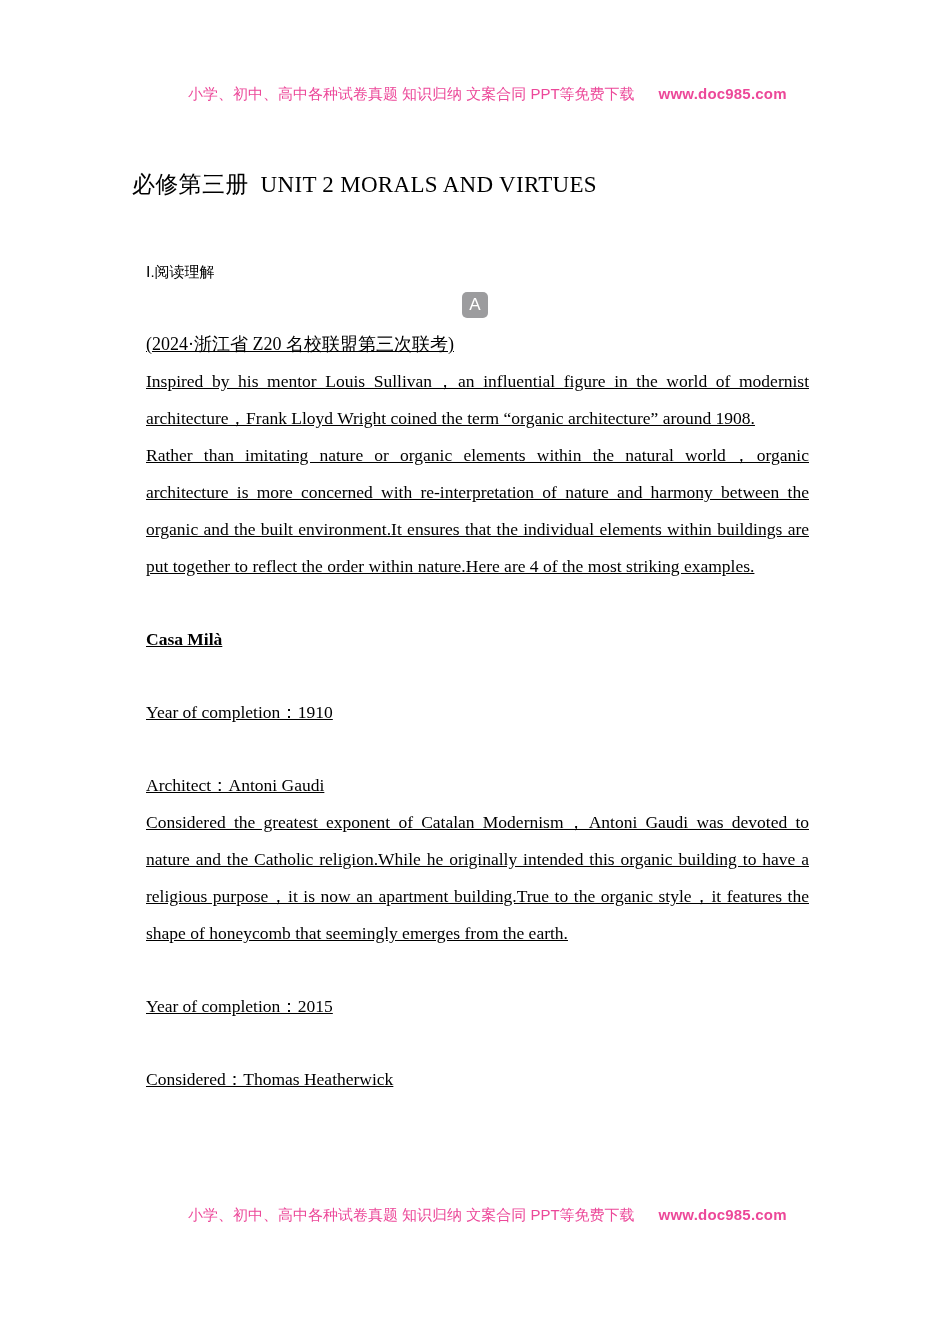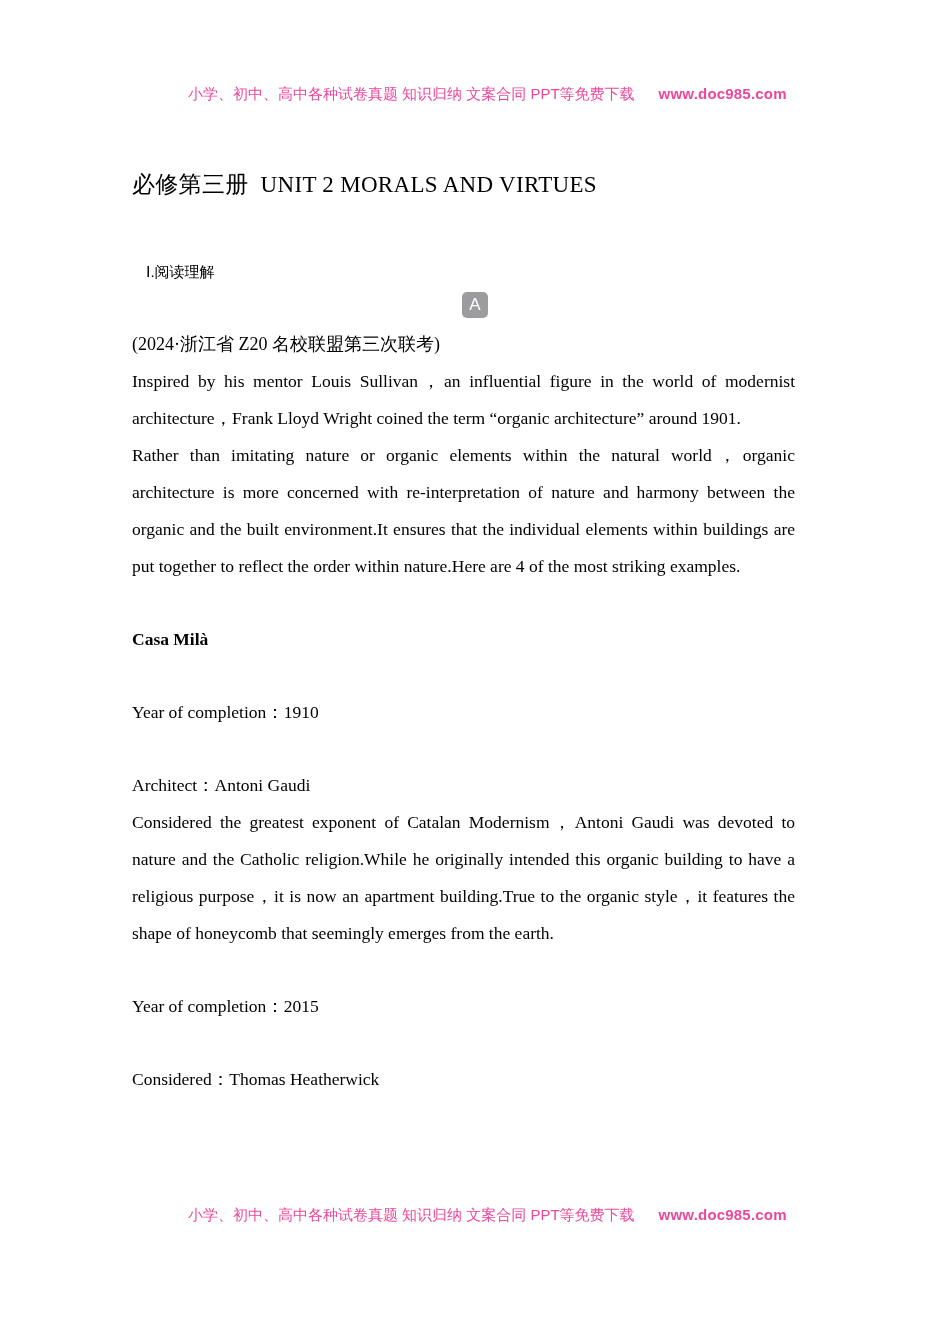--- a/index.html
+++ b/index.html
@@ -32,22 +32,22 @@
     font-weight:400;font-size:15px;
   }
   .passage-badge{
     position:absolute;top:292px;left:50%;transform:translateX(-50%);
     width:26px;height:26px;border-radius:5px;
     background:#9c9c9e;color:#ffffff;
     font-family:"Liberation Sans", sans-serif;font-size:17px;
     display:flex;align-items:center;justify-content:center;
   }
   .body-text{
-    position:absolute;top:326px;left:132px;width:663px;
-    font-size:17.5px;line-height:37px;
+    position:absolute;top:326px;left:146px;width:663px;
+    font-size:17.5px;line-height:37px;text-decoration:underline;
   }
   .body-text p{margin:0;text-align:justify;}
   .body-text p.line{text-align:left;margin-top:36px;}
   .source-line{font-size:18px;text-align:left;margin:0;}
   .bold{font-weight:700;}
   .seg-serif{font-family:"Liberation Serif", serif;}
   .seg-sans{font-family:"Liberation Sans", sans-serif;}
 </style>
 </head>
 <body>
@@ -61,21 +61,21 @@
   <h1 class="page-title">必修第三册  UNIT 2 MORALS AND VIRTUES</h1>
 
   <h2 class="section-heading">Ⅰ.阅读理解</h2>
 
   <div class="passage-badge" style="background: rgb(156, 156, 158); color: rgb(255, 255, 255);">
     <span>A</span>
   </div>
 
   <div class="body-text">
     <p class="source-line"><span class="seg-serif">(2024·浙江省 Z20 名校</span><span class="seg-sans">联盟</span><span class="seg-serif">第三次</span><span class="seg-sans">联考</span><span class="seg-serif">)</span></p>
-    <p>Inspired by his mentor Louis Sullivan，an influential figure in the world of modernist architecture，Frank Lloyd Wright coined the term “organic architecture” around 1901.</p>
+    <p>Inspired by his mentor Louis Sullivan，an influential figure in the world of modernist architecture，Frank Lloyd Wright coined the term “organic architecture” around 1908.</p>
     <p>Rather than imitating nature or organic elements within the natural world，organic architecture is more concerned with re-interpretation of nature and harmony between the organic and the built environment.It ensures that the individual elements within buildings are put together to reflect the order within nature.Here are 4 of the most striking examples.</p>
 
     <p class="line bold">Casa Milà</p>
     <p class="line">Year of completion：1910</p>
     <p class="line">Architect：Antoni Gaudi</p>
     <p>Considered the greatest exponent of Catalan Modernism，Antoni Gaudi was devoted to nature and the Catholic religion.While he originally intended this organic building to have a religious purpose，it is now an apartment building.True to the organic style，it features the shape of honeycomb that seemingly emerges from the earth.</p>
 
     <p class="line">Year of completion：2015</p>
     <p class="line">Considered：Thomas Heatherwick</p>
   </div>

